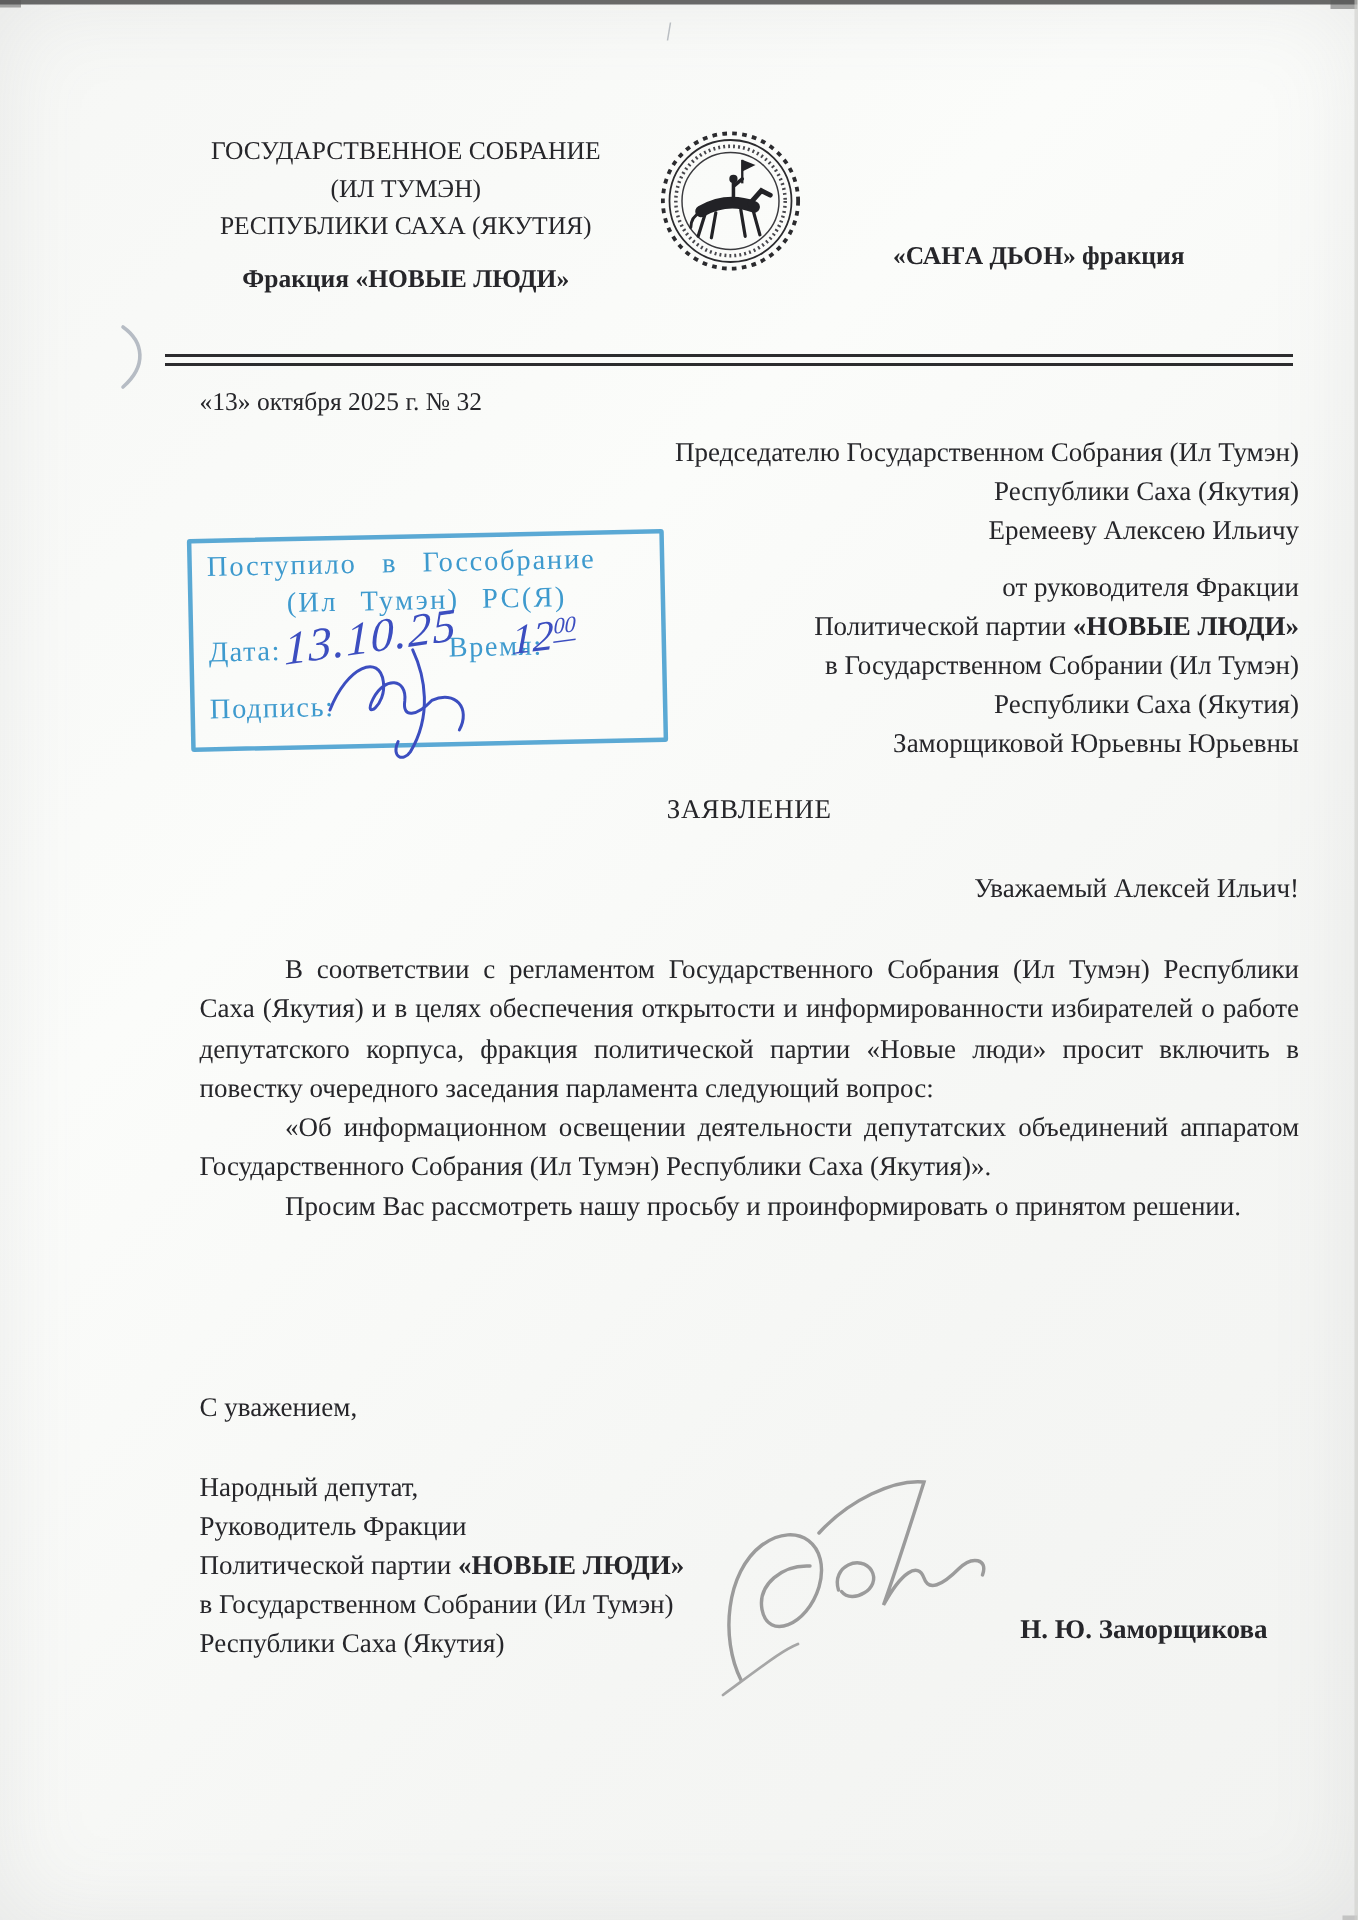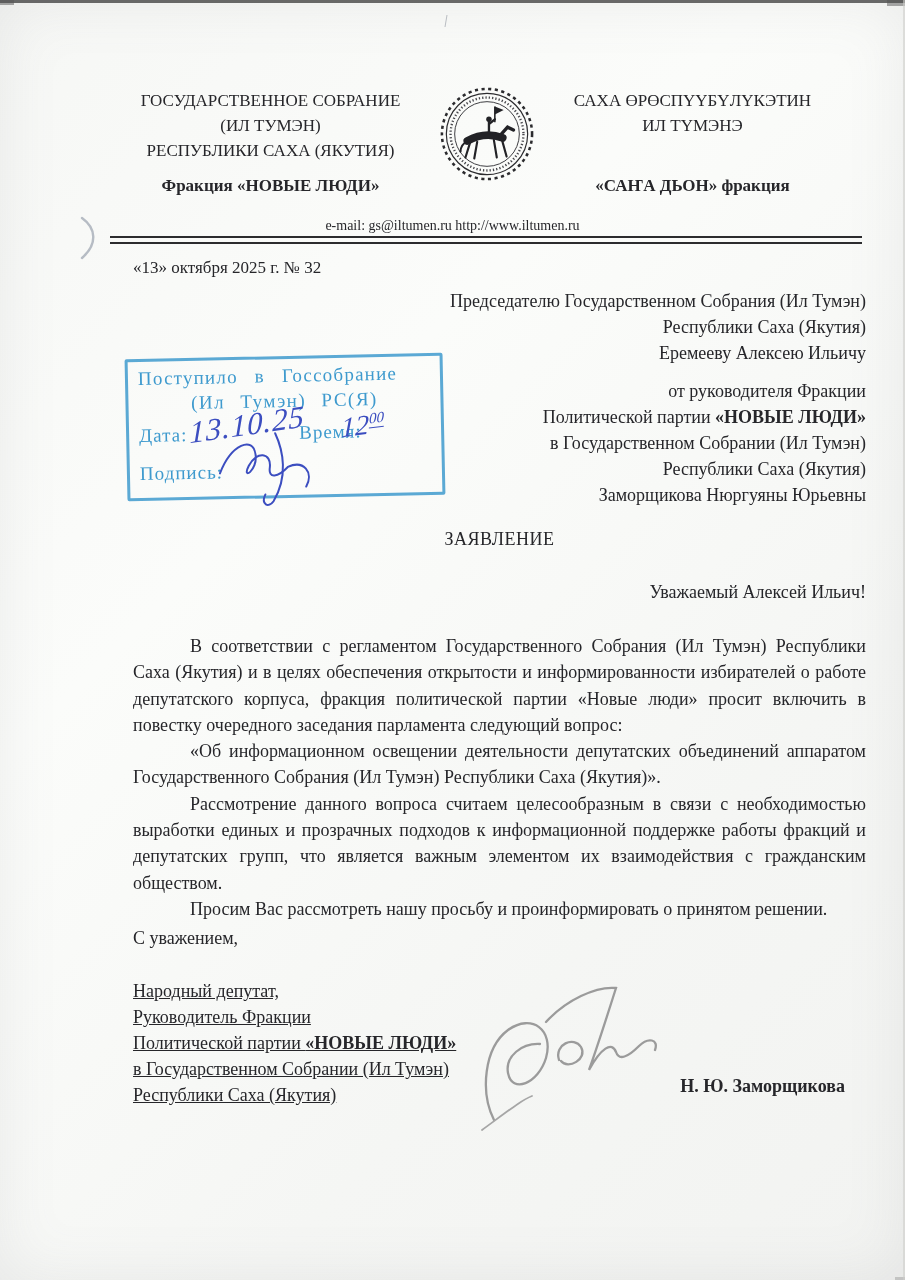--- a/index.html
+++ b/index.html
@@ -22,21 +22,21 @@
 
   .abs{position:absolute;}
   .ctr{text-align:center;}
   .rt{text-align:right;}
 
   
   .hdr-left{top:88px;left:108px;width:325px;font-size:17px;line-height:25px;}
   .hdr-right{top:88px;left:545px;width:295px;font-size:17px;line-height:25px;}
   .fraction{font-weight:700;}
   .hdr-frac-left{top:176px;left:108px;width:325px;font-size:17px;}
-  .hdr-frac-right{top:176px;left:545px;width:295px;font-size:17px;}
+  .hdr-frac-right{top:161px;left:545px;width:295px;font-size:17px;}
   .emblem-wrap{top:84px;left:438px;width:98px;height:100px;}
   .addr{top:199px;left:0;width:100%;font-size:14px;line-height:19px;}
   .contacts{top:218px;left:0;width:100%;font-size:14px;}
   .hdr-rule{top:236px;left:110px;width:752px;height:4px;
     border-top:2px solid #2c2c2e;border-bottom:2px solid #2c2c2e;}
 
   
   .date-line{top:258px;left:133px;font-size:17px;}
   .addressee{top:288px;right:39px;width:560px;font-size:18px;line-height:26px;}
   .from-block{top:378px;right:39px;width:560px;font-size:18px;line-height:26px;}
@@ -59,21 +59,21 @@
   .hw-time sup{font-size:15px;border-bottom:1.5px solid #3c4ec0;padding-bottom:1px;}
   .stamp-sign-svg{position:absolute;top:68px;left:82px;width:140px;height:80px;overflow:visible;}
 
   
   .title{top:529px;left:133px;width:733px;font-size:18px;letter-spacing:.5px;}
   .salutation{top:582px;left:133px;width:733px;font-size:18px;text-align:right;}
   .body-text{top:633px;left:133px;width:733px;font-size:18px;line-height:26.3px;
     text-align:justify;}
   .body-text p{margin:0;text-indent:57px;}
   .regards{top:928px;left:133px;font-size:18px;}
-  .position-block{top:978px;left:133px;width:480px;font-size:18px;line-height:26px;text-decoration:underline;}
+  .position-block{top:978px;left:133px;width:480px;font-size:18px;line-height:26px;}
   .signer-name{top:1076px;right:60px;font-size:18px;font-weight:bold;}
   .gray-sign-svg{top:980px;left:462px;width:235px;height:155px;}
   .pen-mark{top:214px;left:76px;width:26px;height:48px;}
   .top-fleck{top:14px;left:443px;width:6px;height:14px;}
   b{font-weight:700;}
 </style>
 </head>
 <body>
 
 <div class="paper">
@@ -110,49 +110,44 @@
       <path d="M63 52 L71 43 L77 46" fill="none" stroke="#222226" stroke-width="3.4" stroke-linecap="round"></path>
 
       <circle cx="52" cy="35" r="2.8" fill="#222226"></circle>
       <path d="M52 37 L52 49 M52 40 L58 35" fill="none" stroke="#222226" stroke-width="2.4" stroke-linecap="round"></path>
 
       <path d="M58 22 L58 38" stroke="#222226" stroke-width="1.6"></path>
       <path d="M58 22 L67 25.5 L58 30 Z" fill="#222226"></path>
     </svg>
   </div>
 
-  <div class="abs hdr-right ctr">
-    <div>САХА ӨРӨСПҮҮБҮЛҮКЭТИН</div>
-    <div>ИЛ ТҮМЭНЭ</div>
-  </div>
 
   <div class="abs hdr-frac-left ctr fraction">Фракция «НОВЫЕ ЛЮДИ»</div>
   <div class="abs hdr-frac-right ctr fraction">«САҤА ДЬОН» фракция</div>
 
-  <div class="abs contacts ctr">e-mail: gs@iltumen.ru   http://www.iltumen.ru</div>
   <div class="abs hdr-rule"></div>
 
   <svg class="abs pen-mark" viewBox="0 0 26 48">
     <path d="M6 4 C20 14 22 30 6 44" fill="none" stroke="#b6bcc4" stroke-width="2.4" stroke-linecap="round"></path>
   </svg>
 
   <div class="abs date-line">«13» октября 2025 г. № 32</div>
 
   <div class="abs addressee rt">
     <div>Председателю Государственном Собрания (Ил Тумэн)</div>
     <div>Республики Саха (Якутия)</div>
     <div>Еремееву Алексею Ильичу</div>
   </div>
 
   <div class="abs from-block rt">
     <div>от руководителя Фракции</div>
     <div><span>Политической партии </span><b>«НОВЫЕ ЛЮДИ»</b></div>
     <div>в Государственном Собрании (Ил Тумэн)</div>
     <div>Республики Саха (Якутия)</div>
-    <div>Заморщикова Нюргуяны Юрьевны</div>
+    <div>Заморщиковой Юрьевны Юрьевны</div>
   </div>
 
   <div class="abs stamp">
     <div class="s-line1">Поступило в Госсобрание</div>
     <div class="s-line2">(Ил Тумэн) РС(Я)</div>
     <div class="s-date-label">Дата:</div>
     <div class="s-time-label">Время:</div>
     <div class="hw hw-date">13.10.25</div>
     <div class="hw hw-time"><span>12</span><sup>00</sup></div>
     <div class="s-sign-label">Подпись:</div>
@@ -161,21 +156,20 @@
       <path d="M64 6 C72 24 76 50 61 74 C56 81 48 77 53 67" fill="none" stroke="#3c4ec0" stroke-width="2" stroke-linecap="round"></path>
     </svg>
   </div>
 
   <div class="abs title ctr">ЗАЯВЛЕНИЕ</div>
   <div class="abs salutation ctr">Уважаемый Алексей Ильич!</div>
 
   <div class="abs body-text">
     <p>В соответствии с регламентом Государственного Собрания (Ил Тумэн) Республики Саха (Якутия) и в целях обеспечения открытости и информированности избирателей о работе депутатского корпуса, фракция политической партии «Новые люди» просит включить в повестку очередного заседания парламента следующий вопрос:</p>
     <p>«Об информационном освещении деятельности депутатских объединений аппаратом Государственного Собрания (Ил Тумэн) Республики Саха (Якутия)».</p>
-    <p>Рассмотрение данного вопроса считаем целесообразным в связи с необходимостью выработки единых и прозрачных подходов к информационной поддержке работы фракций и депутатских групп, что является важным элементом их взаимодействия с гражданским обществом.</p>
     <p>Просим Вас рассмотреть нашу просьбу и проинформировать о принятом решении.</p>
   </div>
 
   <div class="abs regards">С уважением,</div>
 
   <div class="abs position-block">
     <div>Народный депутат,</div>
     <div>Руководитель Фракции</div>
     <div><span>Политической партии </span><b>«НОВЫЕ ЛЮДИ»</b></div>
     <div>в Государственном Собрании (Ил Тумэн)</div>

